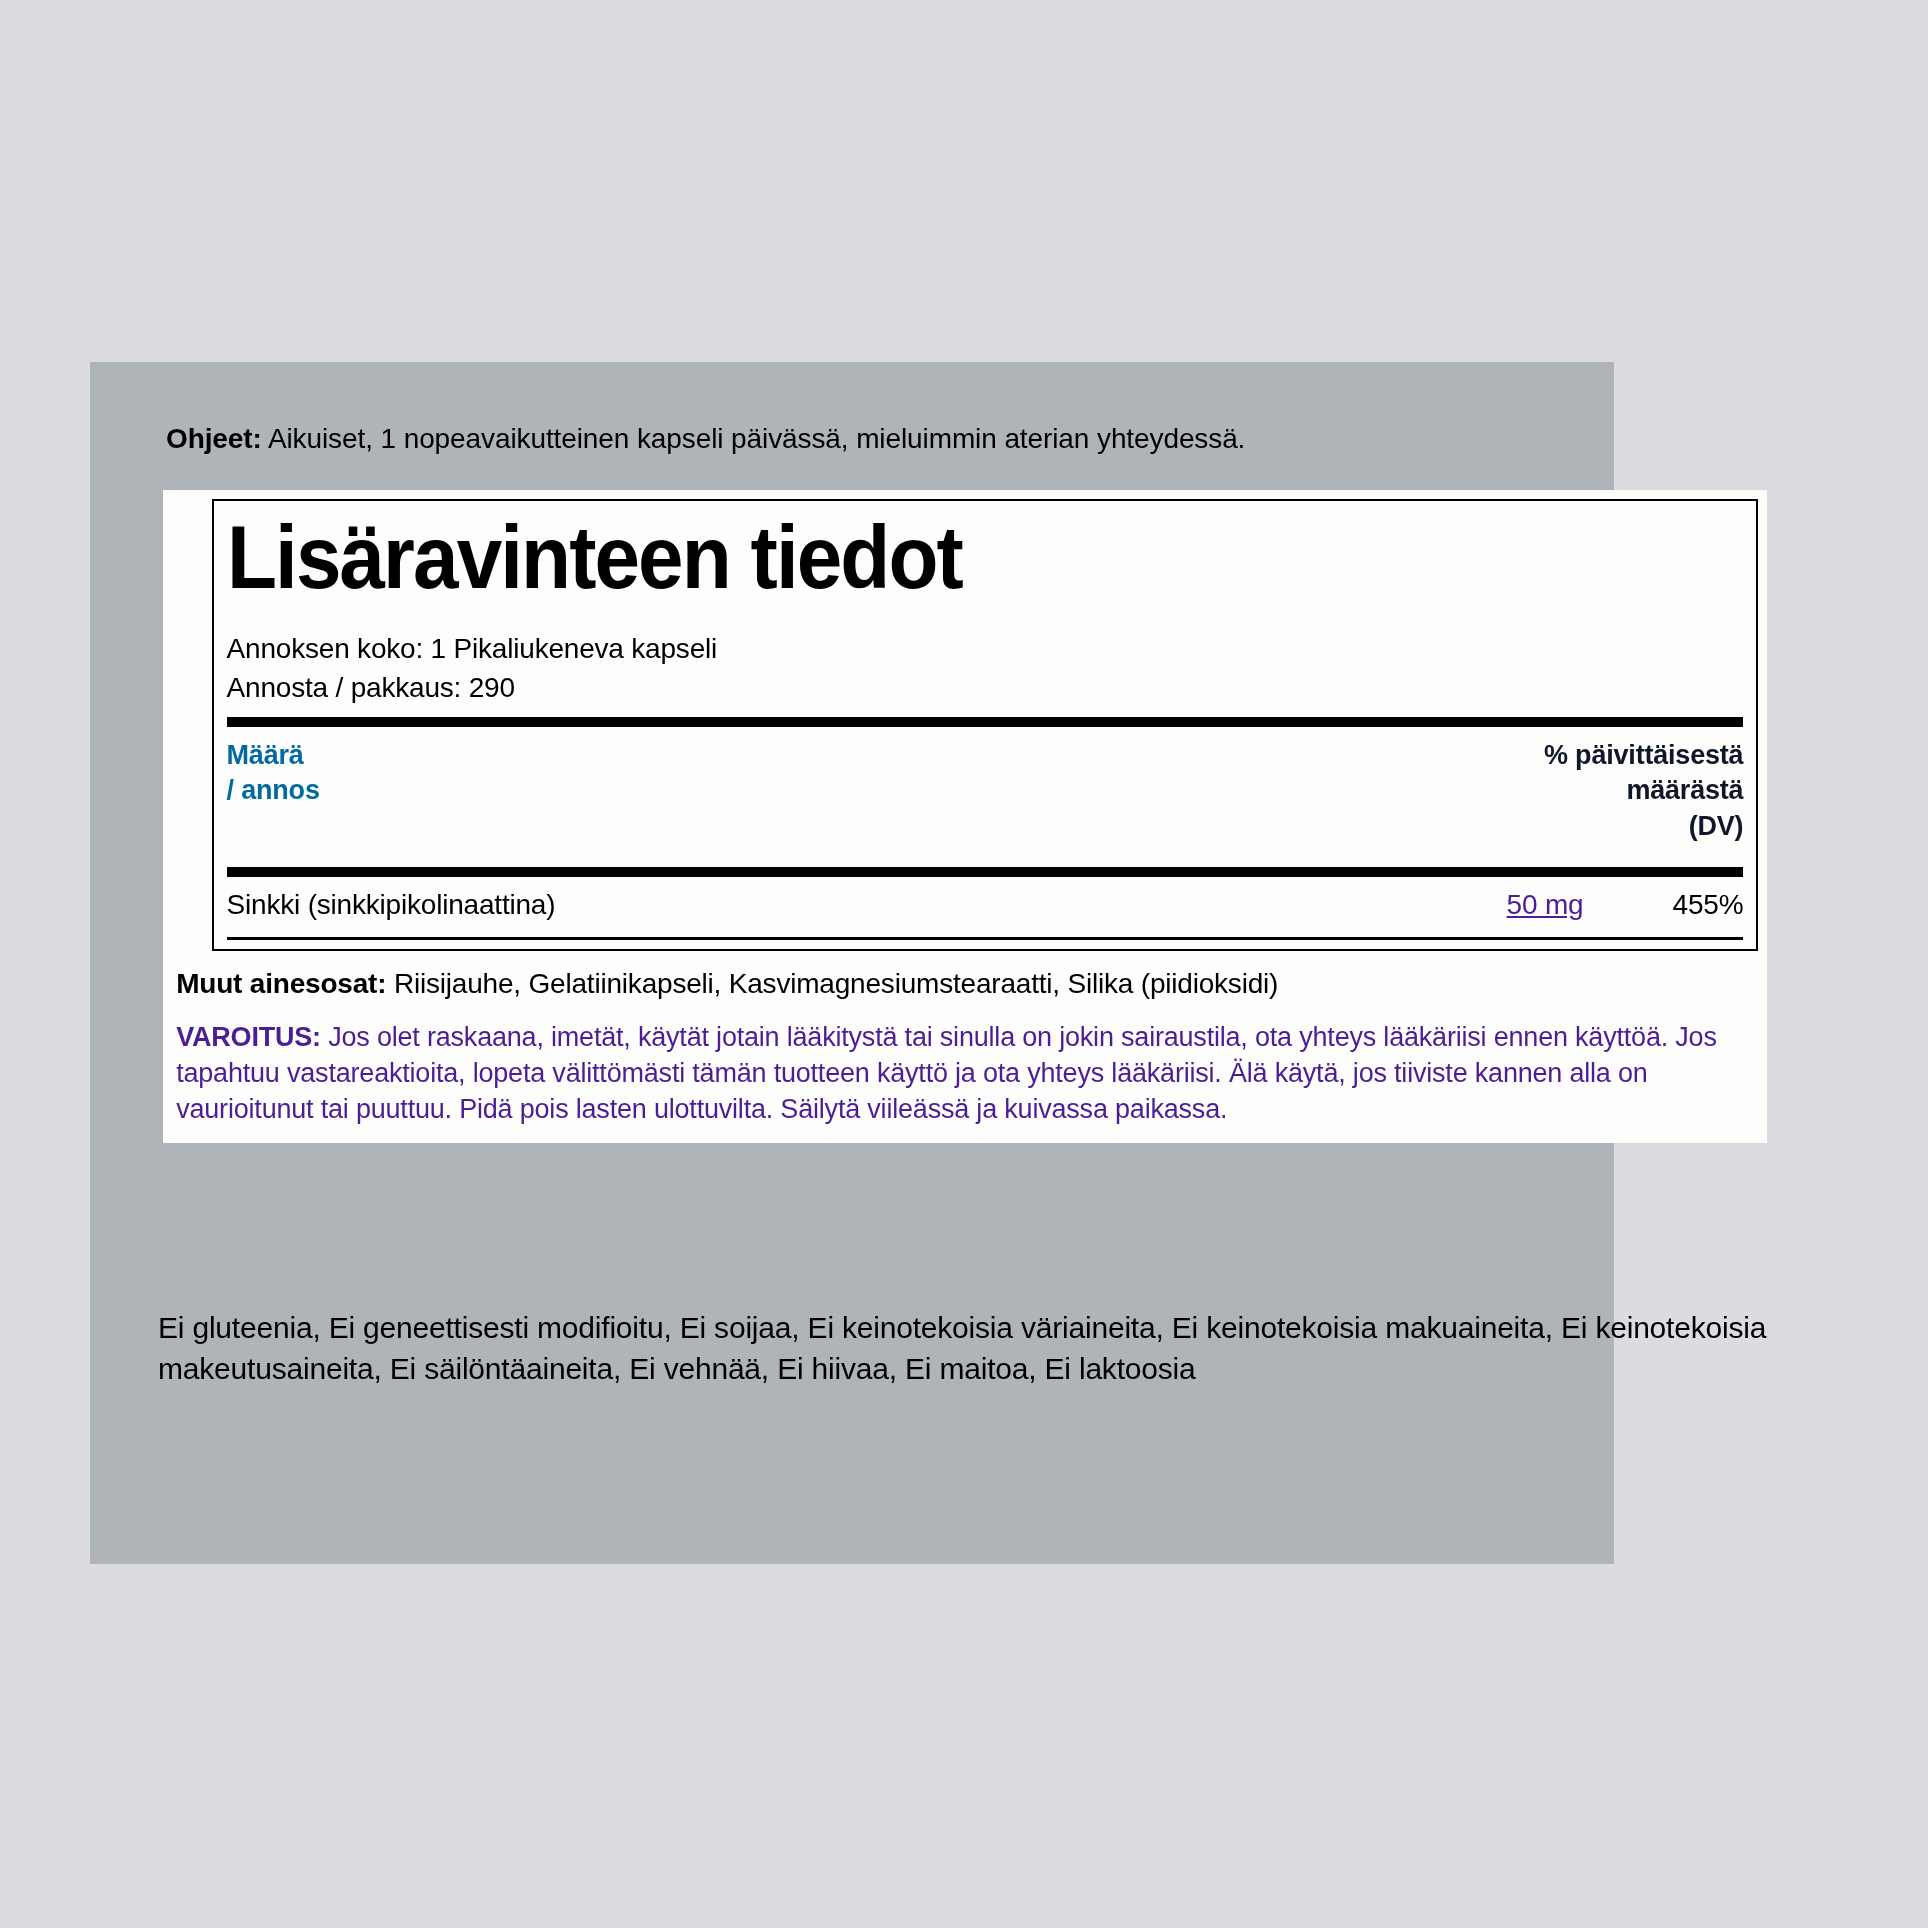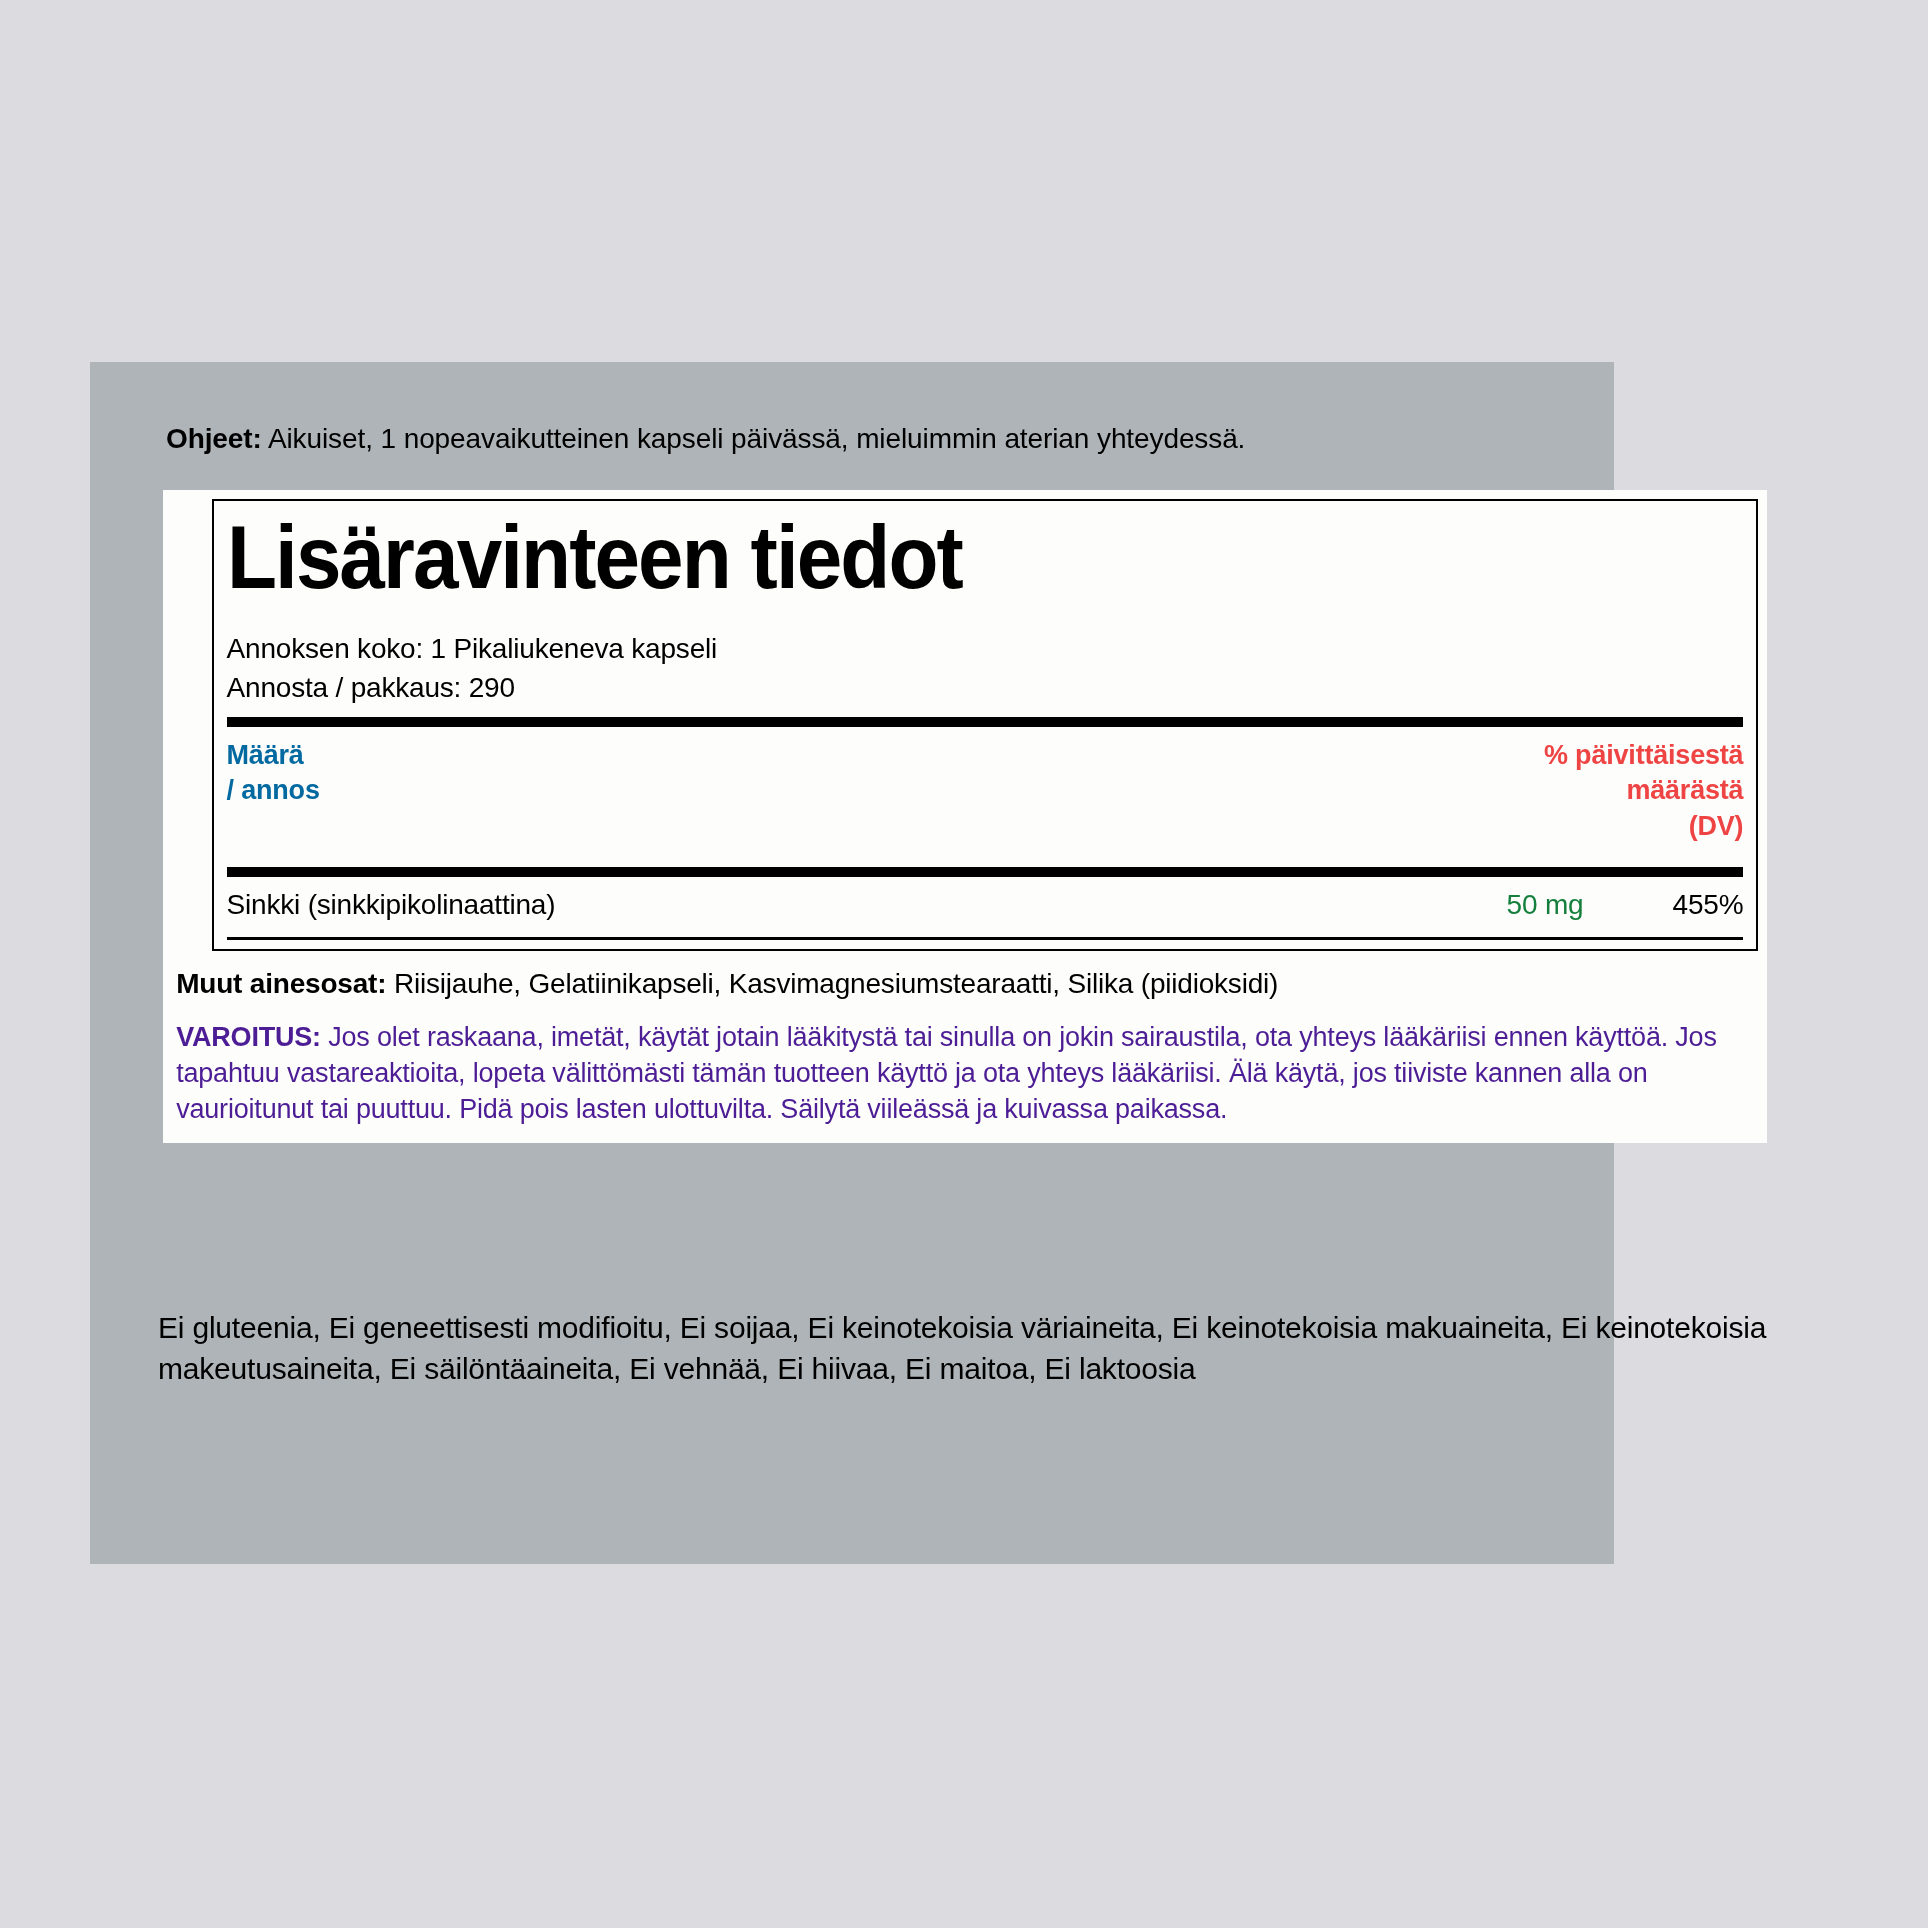--- a/index.html
+++ b/index.html
@@ -110,21 +110,21 @@
     font-weight: bold;
     line-height: 1.33;
     color: #0369a1;
     letter-spacing: -0.2px;
     font-stretch: condensed;
   }
   .hdr-right {
     font-size: 27px;
     font-weight: bold;
     line-height: 1.33;
-    color: #ef4444;
+    color: #0f172a;
     text-align: right;
     letter-spacing: -0.2px;
     font-stretch: condensed;
   }
 
   
   .nutrient-row {
     display: flex;
     align-items: baseline;
     padding: 12.2px 0 16px 0;
@@ -132,25 +132,26 @@
   .nut-name {
     flex: 1 1 auto;
     font-size: 28px;
     color: #000;
     letter-spacing: -0.2px;
     font-stretch: condensed;
   }
   .nut-amount {
     flex: 0 0 auto;
     font-size: 28px;
-    color: #15803d;
+    color: #4c1d95;
     text-align: right;
     width: 198px;
     letter-spacing: -0.2px;
     font-stretch: condensed;
+    text-decoration: underline;
   }
   .nut-dv {
     flex: 0 0 auto;
     font-size: 28px;
     color: #000;
     text-align: right;
     width: 160px;
     letter-spacing: -0.2px;
     font-stretch: condensed;
   }

